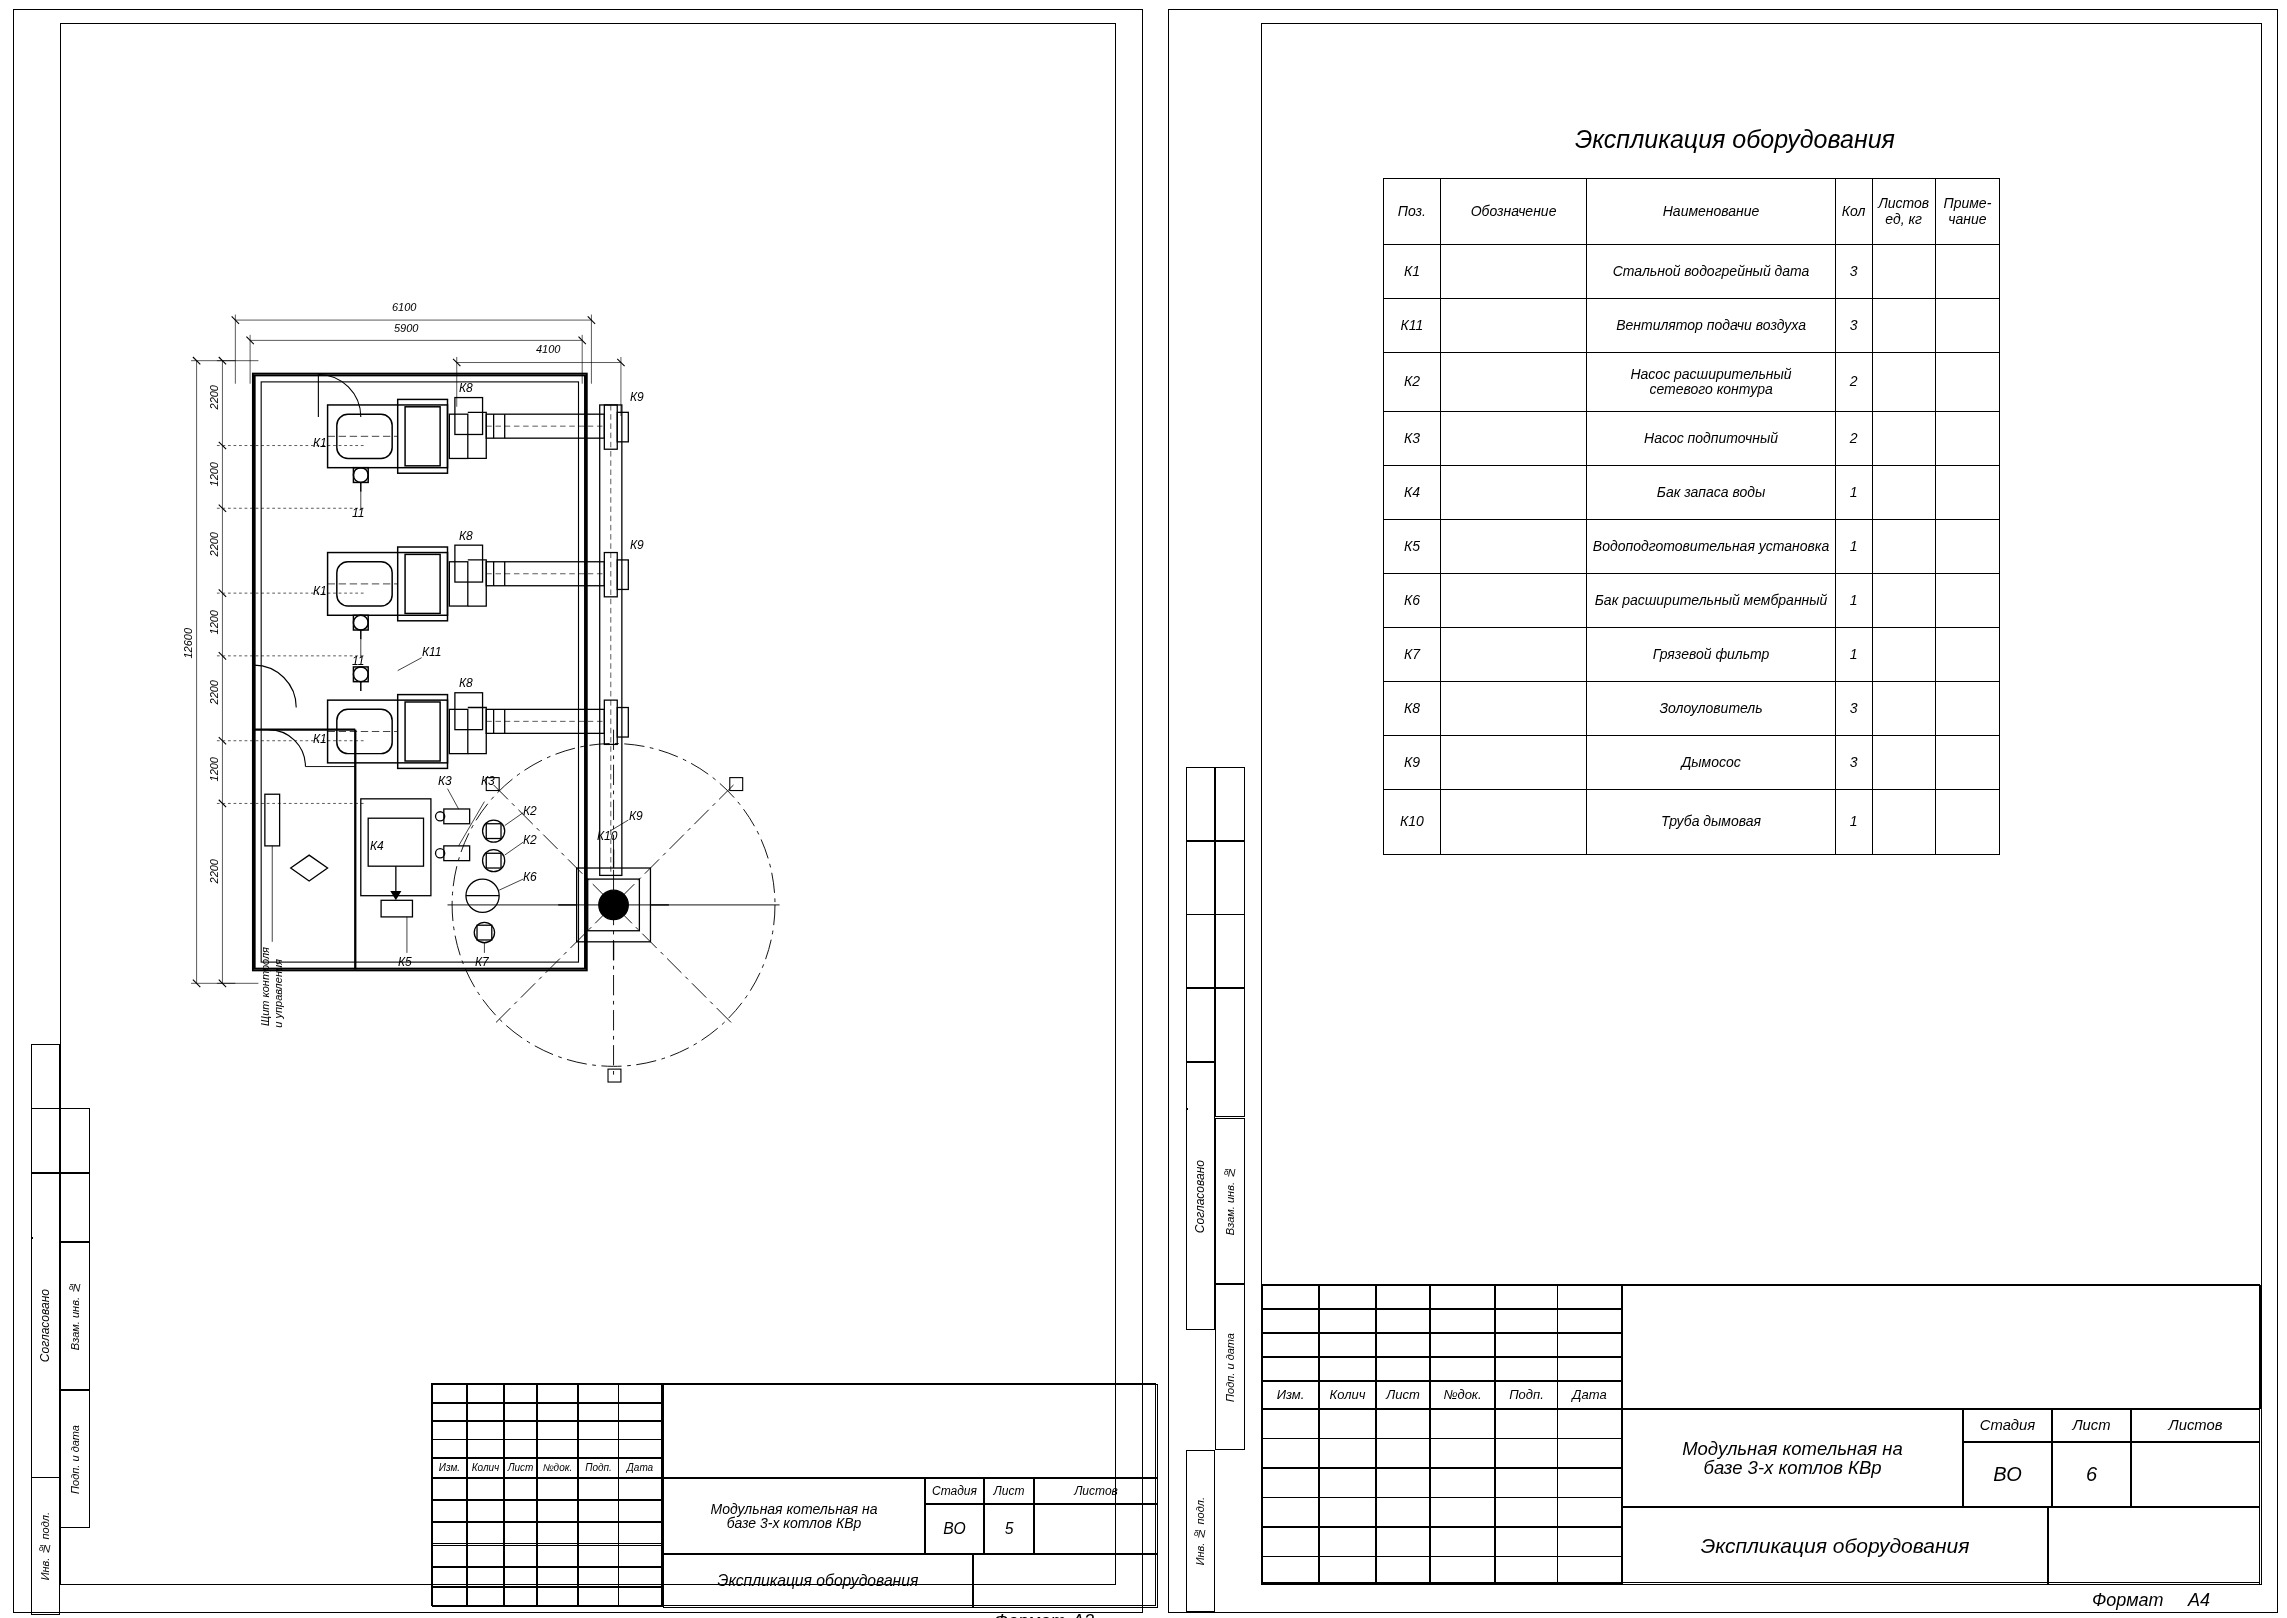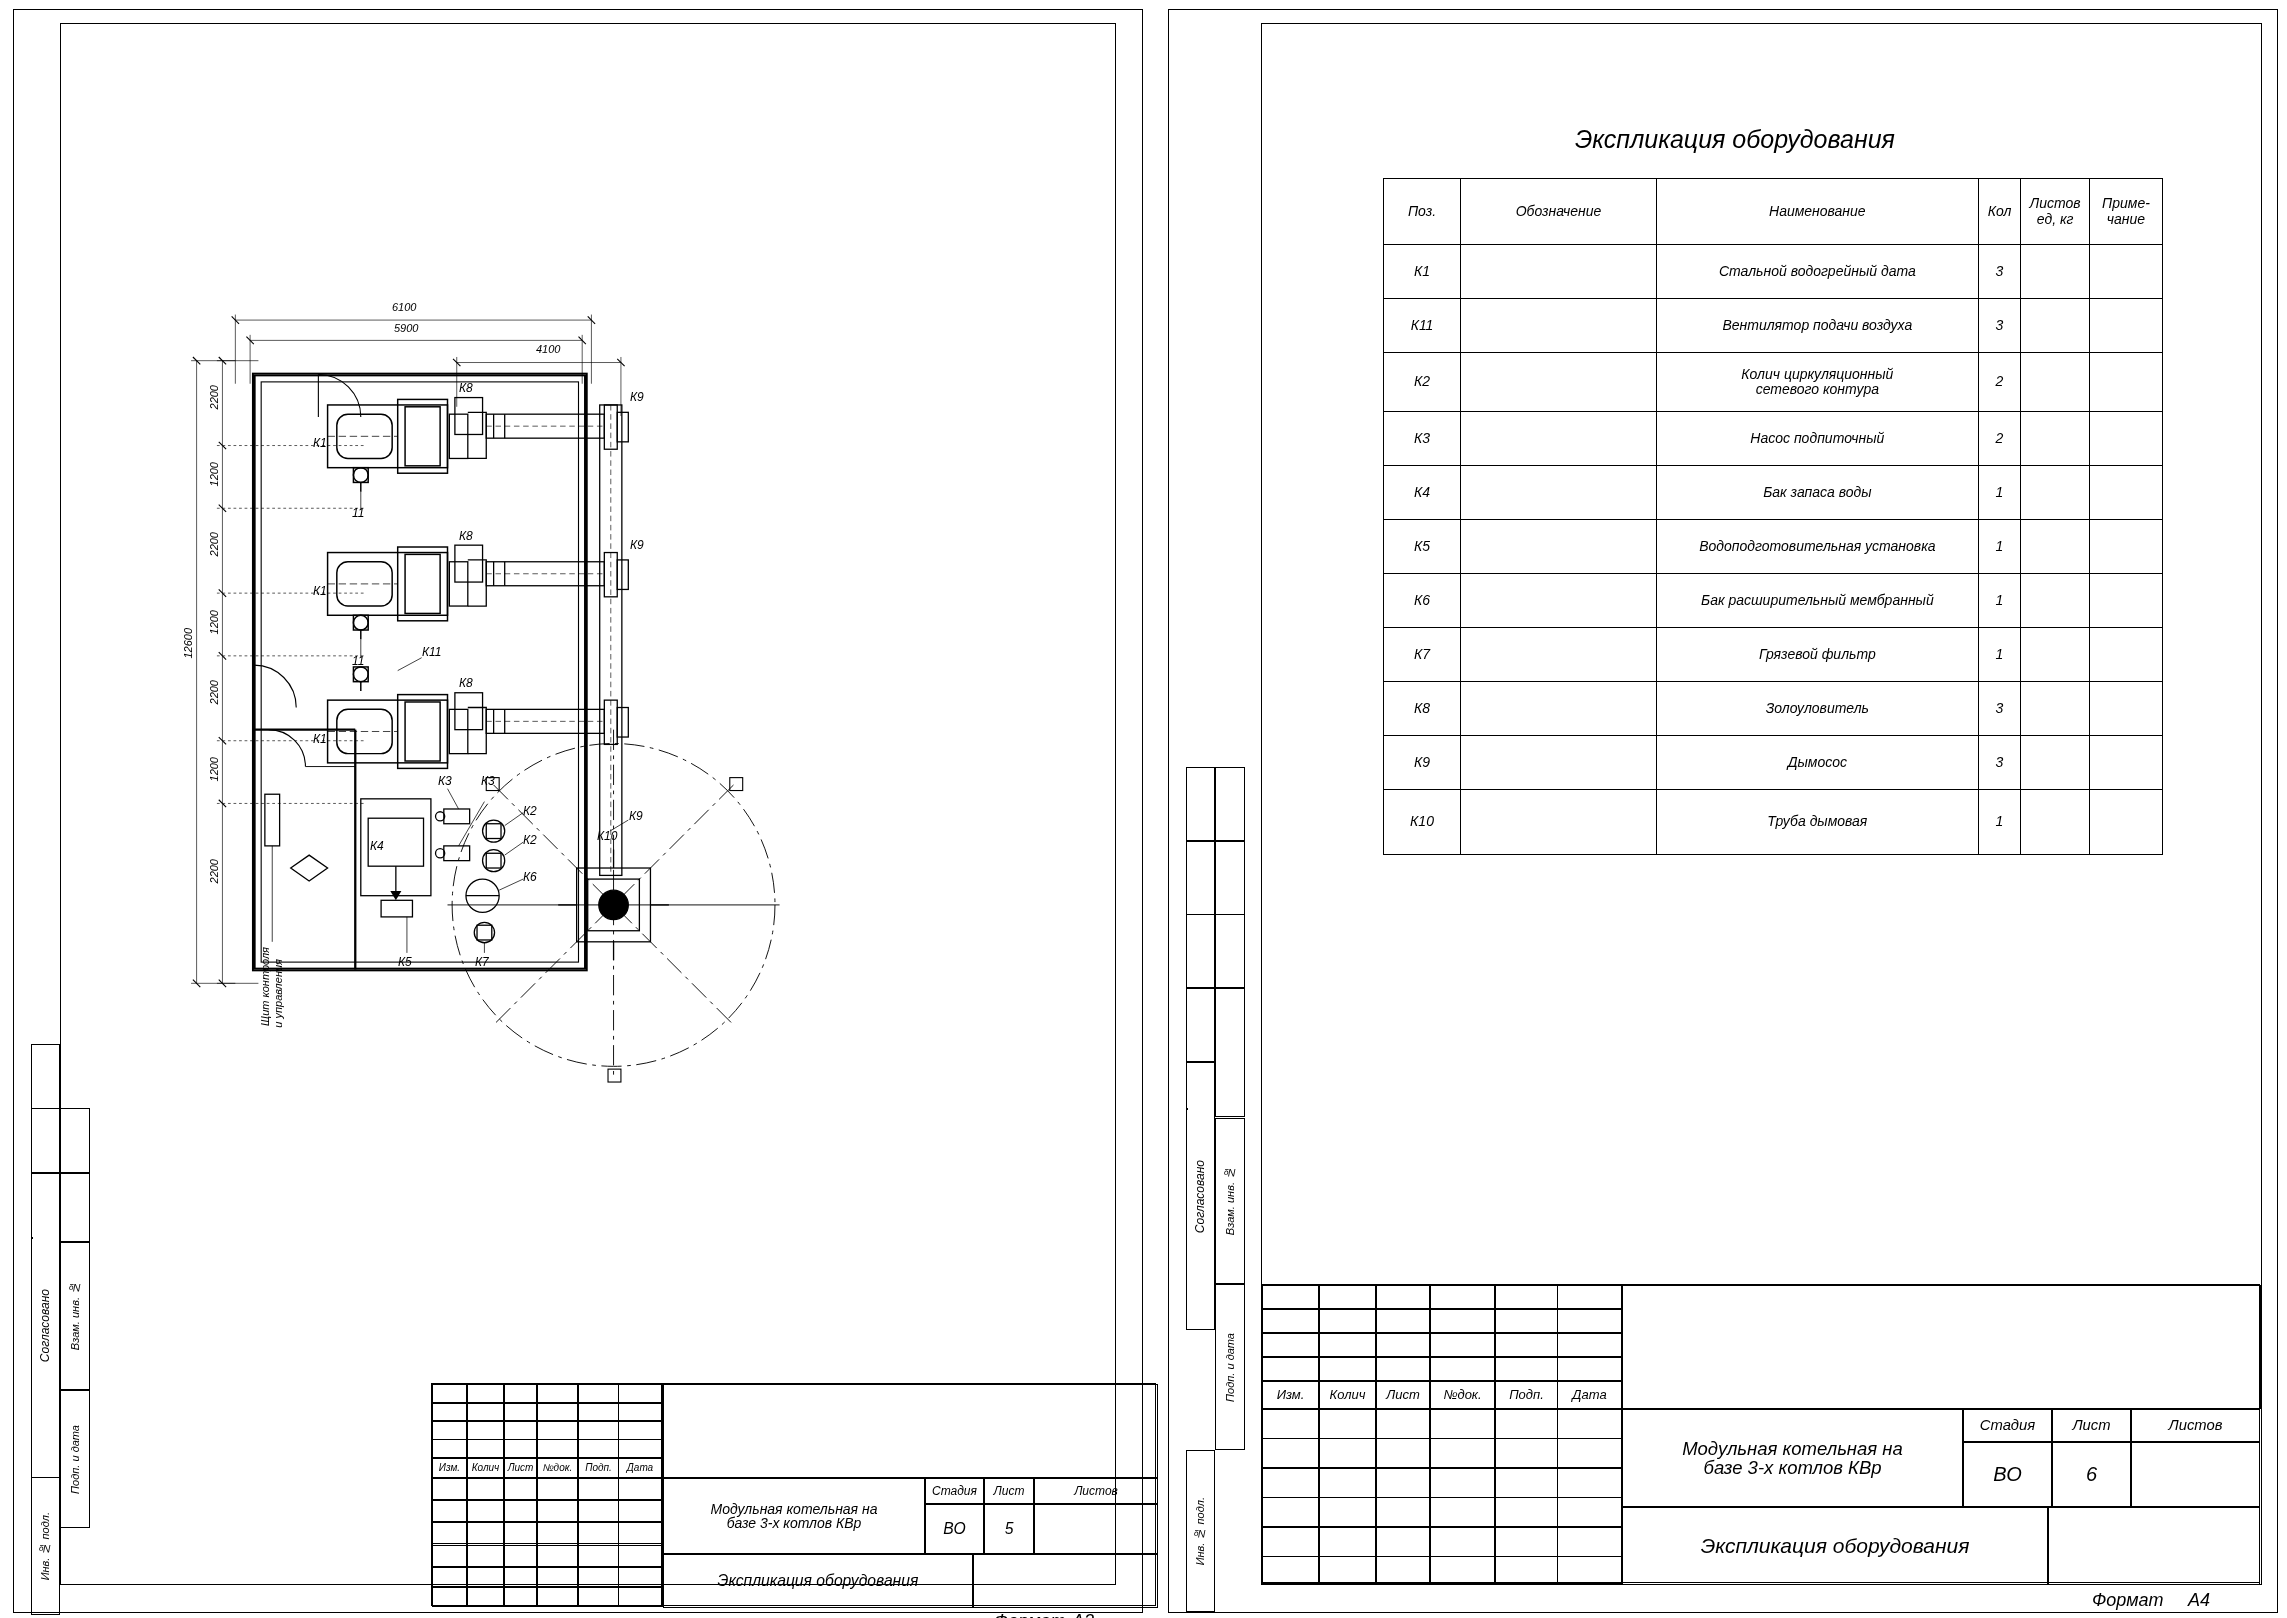--- a/index.html
+++ b/index.html
@@ -393,21 +393,21 @@
     <div class="vcell" style="left:16.6px;top:831px;width:29.5px;height:74px;"></div>
     <div class="vcell" style="left:16.6px;top:904px;width:29.5px;height:74px;"></div>
     <div class="vcell" style="left:16.6px;top:978px;width:29.5px;height:74px;"></div>
     <div class="vcell" style="left:46px;top:757px;width:29.5px;height:74px;"></div>
     <div class="vcell" style="left:46px;top:831px;width:29.5px;height:74px;"></div>
     <div class="vcell" style="left:46px;top:904px;width:29.5px;height:74px;"></div>
     <div class="vcell" style="left:46px;top:978px;width:29.5px;height:129px;"></div>
 
     <div class="ital" style="position:absolute;left:406px;top:115px;font-size:25px;">Экспликация оборудования</div>
 
-    <table class="eq" style="left:214px;top:168px;width:780px;">
+    <table class="eq" style="left:214px;top:168px;width:617px;">
       <thead>
         <tr style="height:66px;">
           <th style="width:74px;">Поз.</th>
           <th style="width:198px;">Обозначение</th>
           <th style="width:328px;">Наименование</th>
           <th style="width:37px;">Кол</th>
           <th style="width:63px;">
             <div>Листов</div>
             <div>ед, кг</div>
           </th>
@@ -431,21 +431,21 @@
           <td></td>
           <td>Вентилятор подачи воздуха</td>
           <td>3</td>
           <td></td>
           <td></td>
         </tr>
         <tr style="height:59px;">
           <td>К2</td>
           <td></td>
           <td>
-            <div>Колич циркуляционный</div>
+            <div>Насос расширительный</div>
             <div>сетевого контура</div>
           </td>
           <td>2</td>
           <td></td>
           <td></td>
         </tr>
         <tr style="height:54px;">
           <td>К3</td>
           <td></td>
           <td>Насос подпиточный</td>

